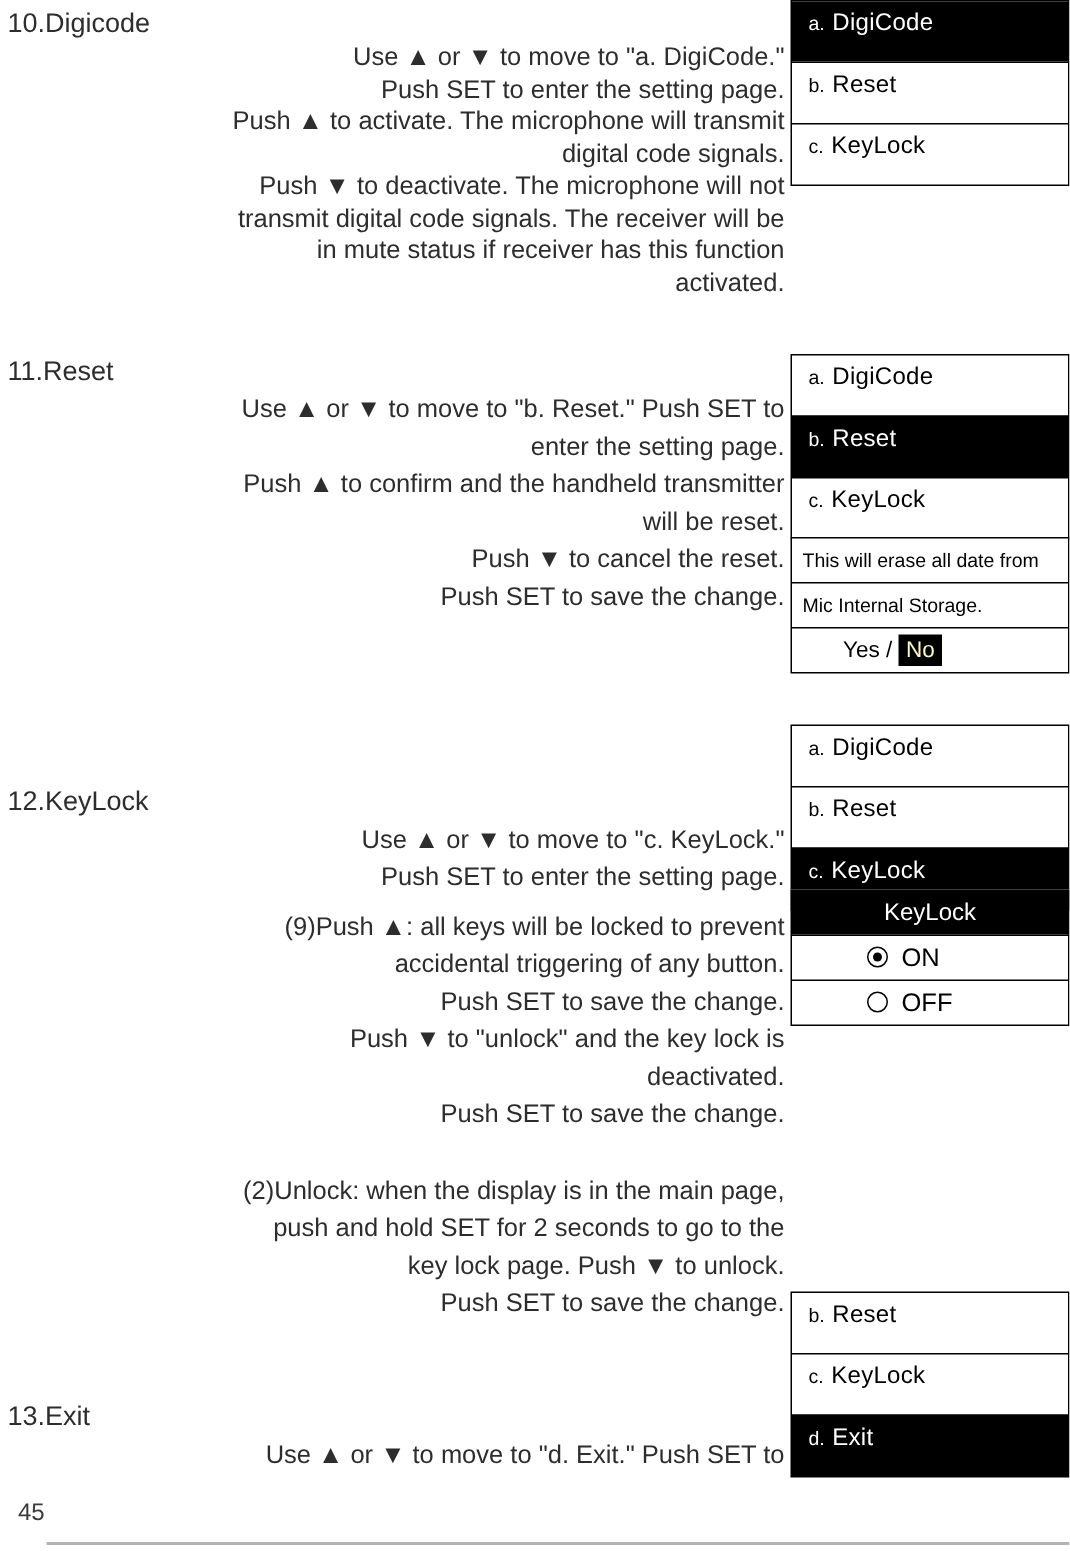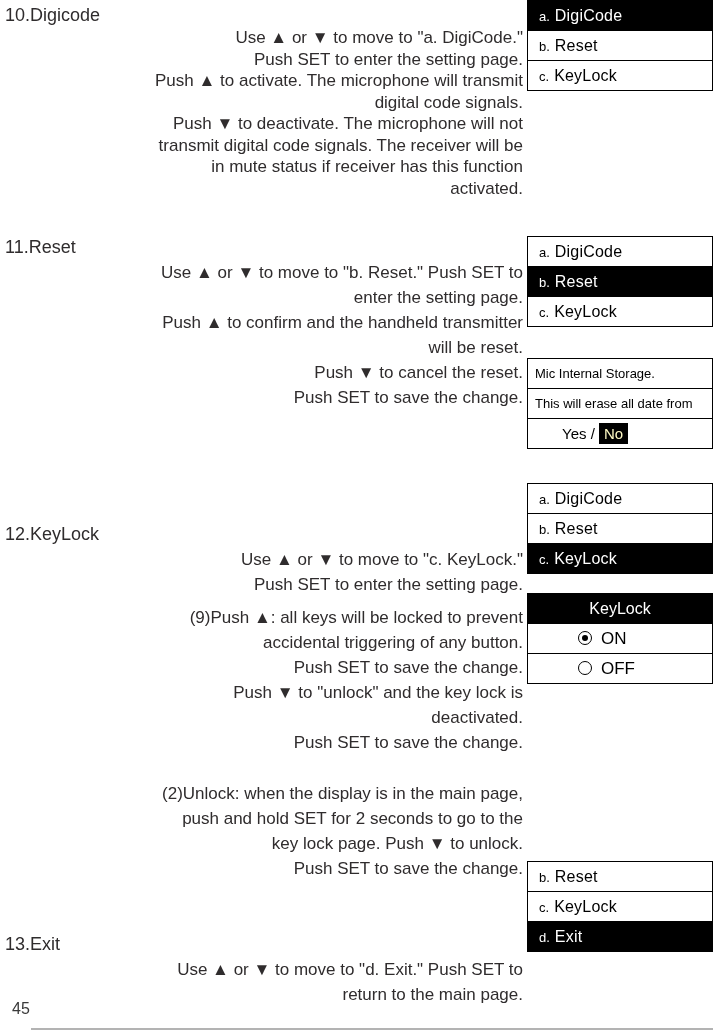--- a/index.html
+++ b/index.html
@@ -25,21 +25,21 @@
   .i5 { padding-left: 47px; }
   .gap-sm { margin-top: 8px; }
   .gap-lg { margin-top: 26px; }
 
   
   .screen {
     position: absolute; left: 527px; width: 186px;
     border: 1px solid #000; background: #fff; color: #000;
     box-sizing: border-box;
   }
-  .mrow { height: 29px; line-height: 29px; padding-left: 11px; border-top: 1px solid #000; white-space: nowrap; }
+  .mrow { height: 40px; line-height: 29px; padding-left: 11px; border-top: 1px solid #000; white-space: nowrap; }
   .screen > div:first-child { border-top: none; }
   .mrow.selected { background: #000; color: #fff; }
   .mprefix { font-size: 13px; margin-right: 5px; }
   .mlabel { font-size: 16px; letter-spacing: 0.2px; }
 
   .crow { height: 29px; line-height: 29px; padding-left: 7px; border-top: 1px solid #000; font-size: 13px; white-space: nowrap; }
   .crow.prompt { font-size: 15px; padding-left: 34px; }
   .inv { background: #000; color: #fef9c3; padding: 2px 5px; }
 
   .krow { height: 29px; line-height: 29px; border-top: 1px solid #000; white-space: nowrap; }
@@ -97,38 +97,37 @@
   <div class="line i4">Push SET to save the change.</div>
   <div class="line i3 gap-lg">(2)Unlock: when the display is in the main page,</div>
   <div class="line i5">push and hold SET for 2 seconds to go to the</div>
   <div class="line i5">key lock page. Push ▼ to unlock.</div>
   <div class="line i4">Push SET to save the change.</div>
 </section>
 
 <section class="sec" id="sec-13" style="top:932px">
   <div class="heading">13.Exit</div>
   <div class="line i2">Use ▲ or ▼ to move to "d. Exit." Push SET to</div>
-  <div class="line i2">return to the main page.</div>
 </section>
 
 <div class="screen" style="top:0px">
   <div class="mrow selected"><span class="mprefix">a.</span><span class="mlabel">DigiCode</span></div>
   <div class="mrow"><span class="mprefix">b.</span><span class="mlabel">Reset</span></div>
   <div class="mrow"><span class="mprefix">c.</span><span class="mlabel">KeyLock</span></div>
 </div>
 
 <div class="screen" style="top:236px">
   <div class="mrow"><span class="mprefix">a.</span><span class="mlabel">DigiCode</span></div>
   <div class="mrow selected"><span class="mprefix">b.</span><span class="mlabel">Reset</span></div>
   <div class="mrow"><span class="mprefix">c.</span><span class="mlabel">KeyLock</span></div>
 </div>
 
 <div class="screen" style="top:358px">
+  <div class="crow">This will erase all date from</div>
   <div class="crow">Mic Internal Storage.</div>
-  <div class="crow">This will erase all date from</div>
   <div class="crow prompt"><span>Yes</span><span> / </span><span class="inv">No</span></div>
 </div>
 
 <div class="screen" style="top:483px">
   <div class="mrow"><span class="mprefix">a.</span><span class="mlabel">DigiCode</span></div>
   <div class="mrow"><span class="mprefix">b.</span><span class="mlabel">Reset</span></div>
   <div class="mrow selected"><span class="mprefix">c.</span><span class="mlabel">KeyLock</span></div>
 </div>
 
 <div class="screen" style="top:593px">

